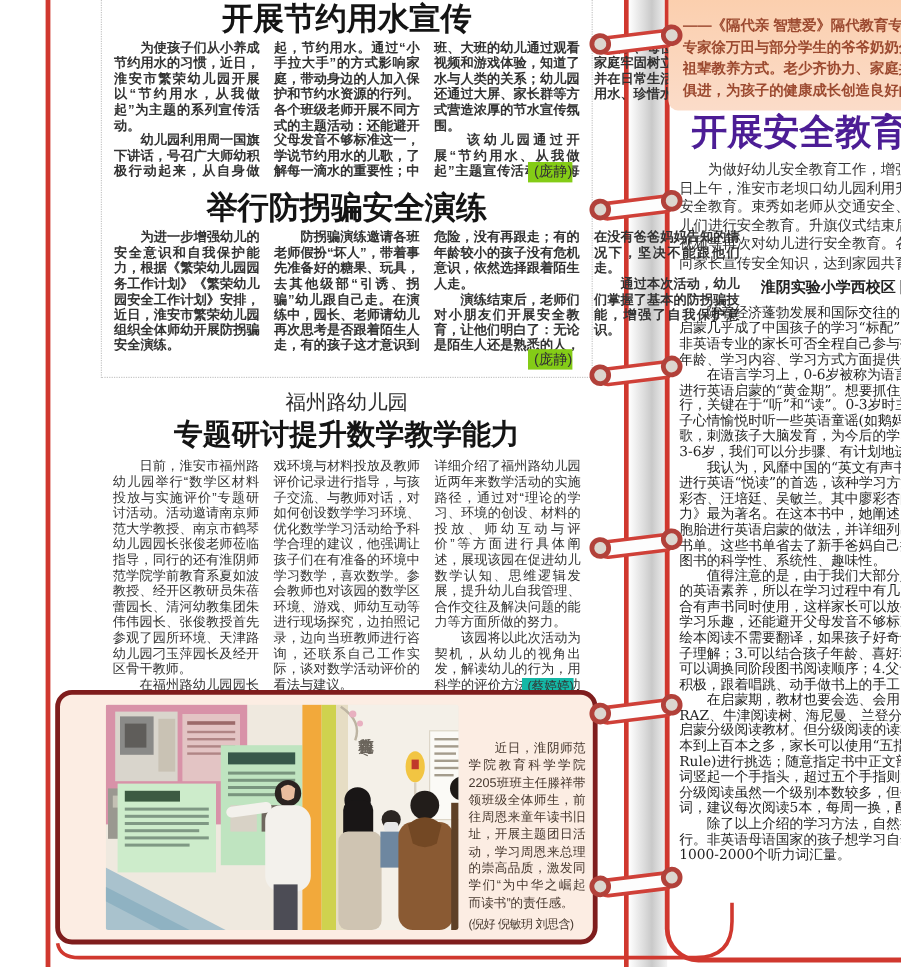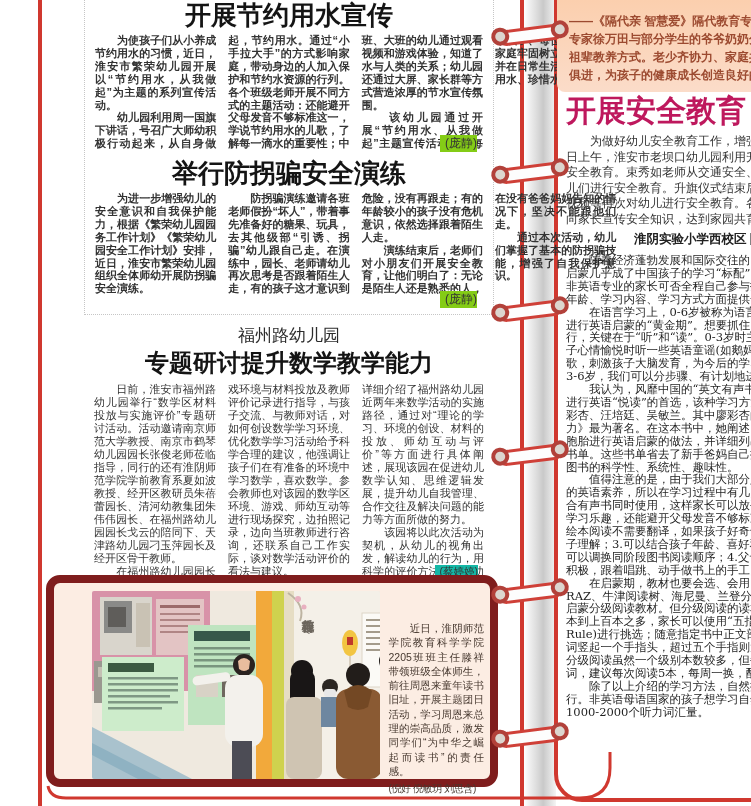--- a/index.html
+++ b/index.html
@@ -31,33 +31,33 @@
   .a3{padding:0 10px;}
   .org-title{font-size:17px;color:#2b2b2b;text-align:center;margin-top:10px;line-height:22px;}
   .big-title{font-size:24px;font-weight:bold;color:#141414;text-align:center;line-height:28px;margin-top:2px;}
   .a3wrap{position:relative;height:196px;margin-top:6px;}
   .a3clip{position:absolute;left:0;top:0;right:0;bottom:0;overflow:hidden;}
   .a3cols{column-count:3;column-gap:12px;column-fill:auto;height:236px;font-size:11px;
           line-height:13px;color:#333;text-align:justify;}
   .a3byline{position:absolute;right:6px;bottom:0;font-size:10.5px;color:#333;background:#14b8a6;padding-left:5px;z-index:5;}
   
   .photo-box{position:absolute;left:46px;top:575px;width:452px;height:212px;box-sizing:border-box;
-             border:8px solid #7f1d1d;border-radius:14px;background:#fcede3;display:flex;z-index:20;}
+             border:4px solid #7f1d1d;border-radius:14px;background:#fcede3;display:flex;z-index:20;}
   .photo-wrap{margin:8px 0 8px 38px;width:302px;height:188px;overflow:hidden;border-radius:2px;}
   .caption{width:100px;padding:38px 6px 0 8px;font-size:10.5px;line-height:14.3px;color:#46382f;text-align:justify;}
   .cap-byline{margin-top:4px;font-size:10px;white-space:nowrap;letter-spacing:-0.4px;color:#46382f;}
   .fold-line{position:absolute;left:40px;top:752px;width:600px;height:52px;z-index:10;}
   
   .right-content{position:absolute;left:566px;top:0;width:185px;}
   .intro{margin-left:-9px;width:194px;height:80px;background:linear-gradient(180deg,#fbcfae,#fbdcc9);
          border-radius:0 0 0 8px;padding:12px 0 0 12px;font-size:12px;line-height:18px;
          color:#9c4a30;font-weight:bold;}
   .intro div,.rlines div{white-space:nowrap;overflow:hidden;}
   .r-org{font-size:16px;color:#cf3a2e;text-align:center;margin-top:10px;line-height:20px;}
-  .r-big{font-size:30px;font-weight:bold;color:#be185d;line-height:34px;white-space:nowrap;overflow:hidden;margin-top:2px;}
+  .r-big{font-size:30px;font-weight:bold;color:#4c1d95;line-height:34px;white-space:nowrap;overflow:hidden;margin-top:2px;margin-left:10px;}
   .r-body{margin-top:6px;font-size:12px;line-height:15.5px;color:#333;}
   .r3-title{font-size:26px;font-weight:bold;color:#141414;line-height:32px;white-space:nowrap;overflow:hidden;margin-top:12px;}
   .r3-sub{font-size:12.5px;font-weight:bold;color:#222;margin:4px 0 0 68px;white-space:nowrap;overflow:hidden;}
   .r3-body{margin-top:6px;font-family:"DejaVu Serif",serif;font-size:11.5px;line-height:12.9px;color:#1f1f1f;}
 </style>
 </head>
 <body>
 
 <div class="canvas">
 
@@ -110,21 +110,21 @@
       </div>
 
     </div>
 
     <div class="a3">
       <div class="org-title">福州路幼儿园</div>
       <div class="big-title">专题研讨提升数学教学能力</div>
       <div class="a3wrap">
         <div class="a3clip">
           <div class="a3cols">
-              <div>　　日前，淮安市福州路幼儿园举行“数学区材料投放与实施评价”专题研讨活动。活动邀请南京师范大学教授、南京市鹤琴幼儿园园长张俊老师莅临指导，同行的还有淮阴师范学院学前教育系夏如波教授、经开区教研员朱蓓蕾园长、清河幼教集团朱伟伟园长、在福州路幼儿园园长戈云的陪同下、天津路幼儿园刁玉萍园长及经开区骨干教师。</div>
+              <div>　　日前，淮安市福州路幼儿园举行“数学区材料投放与实施评价”专题研讨活动。活动邀请南京师范大学教授、南京市鹤琴幼儿园园长张俊老师莅临指导，同行的还有淮阴师范学院学前教育系夏如波教授、经开区教研员朱蓓蕾园长、清河幼教集团朱伟伟园长、张俊教授首先参观了园所环境、天津路幼儿园刁玉萍园长及经开区骨干教师。</div>
               <div>　　在福州路幼儿园园长戈云的陪同下，张俊教授首先参观了园所环境，并走进每个班级，对数学游戏环境与材料投放及教师评价记录进行指导，与孩子交流、与教师对话，对如何创设数学学习环境、优化数学学习活动给予科学合理的建议，他强调让孩子们在有准备的环境中学习数学，喜欢数学。参会教师也对该园的数学区环境、游戏、师幼互动等进行现场探究，边拍照记录，边向当班教师进行咨询，还联系自己工作实际，谈对数学活动评价的看法与建议。</div>
               <div>　　区域环境观摩后，盛宇璐老师进行了《数学活动的思与行》主题分享，详细介绍了福州路幼儿园近两年来数学活动的实施路径，通过对“理论的学习、环境的创设、材料的投放、师幼互动与评价”等方面进行具体阐述，展现该园在促进幼儿数学认知、思维逻辑发展，提升幼儿自我管理、合作交往及解决问题的能力等方面所做的努力。</div>
               <div>　　该园将以此次活动为契机，从幼儿的视角出发，解读幼儿的行为，用科学的评价方法，助推幼儿数学活动发展。</div>
             </div>
         </div>
         <span class="a3byline">(蔡婷婷)</span>
       </div>
     </div>
   </div>
 

